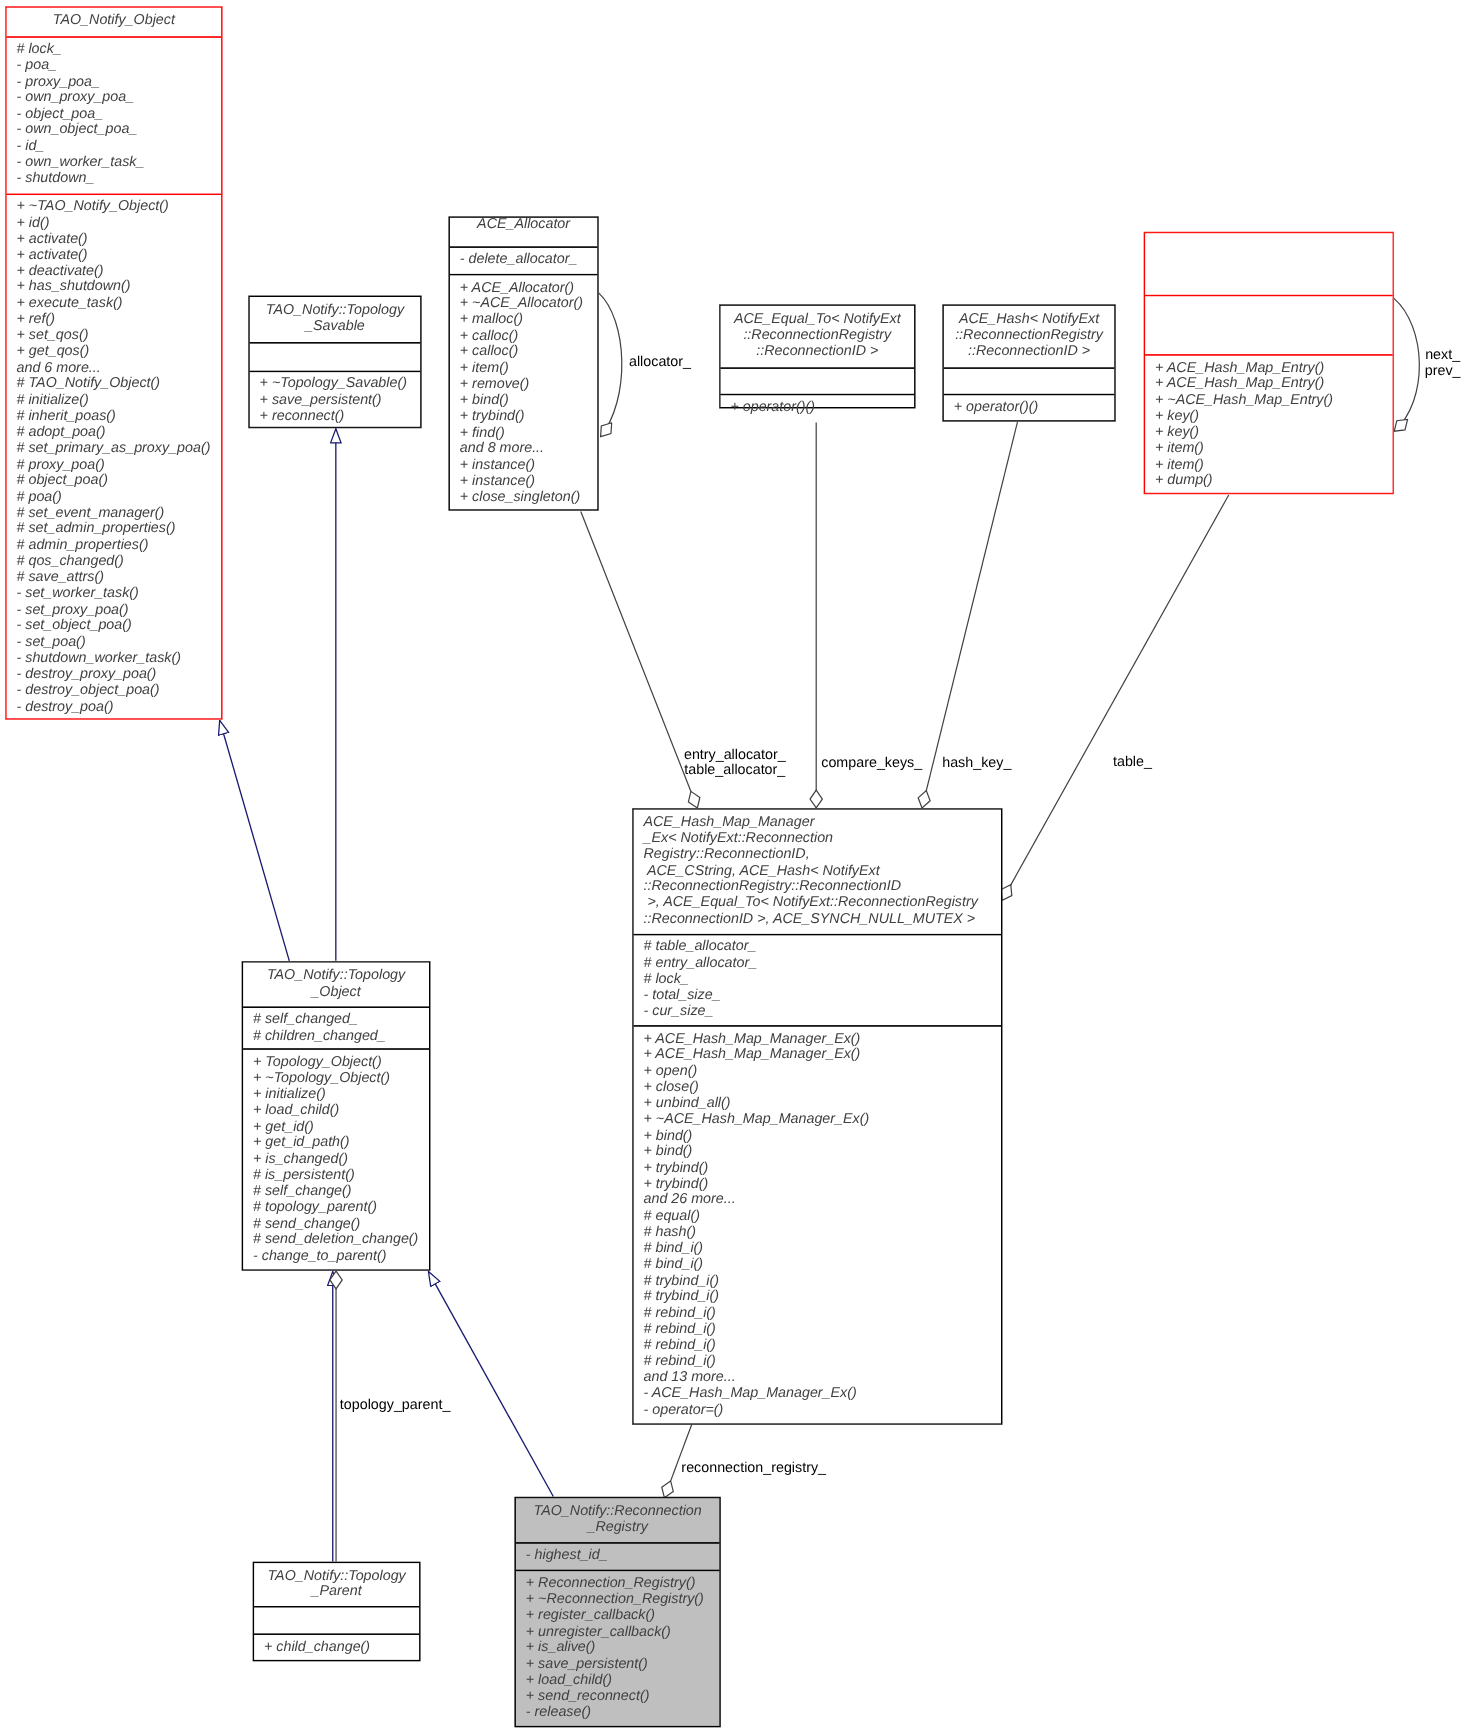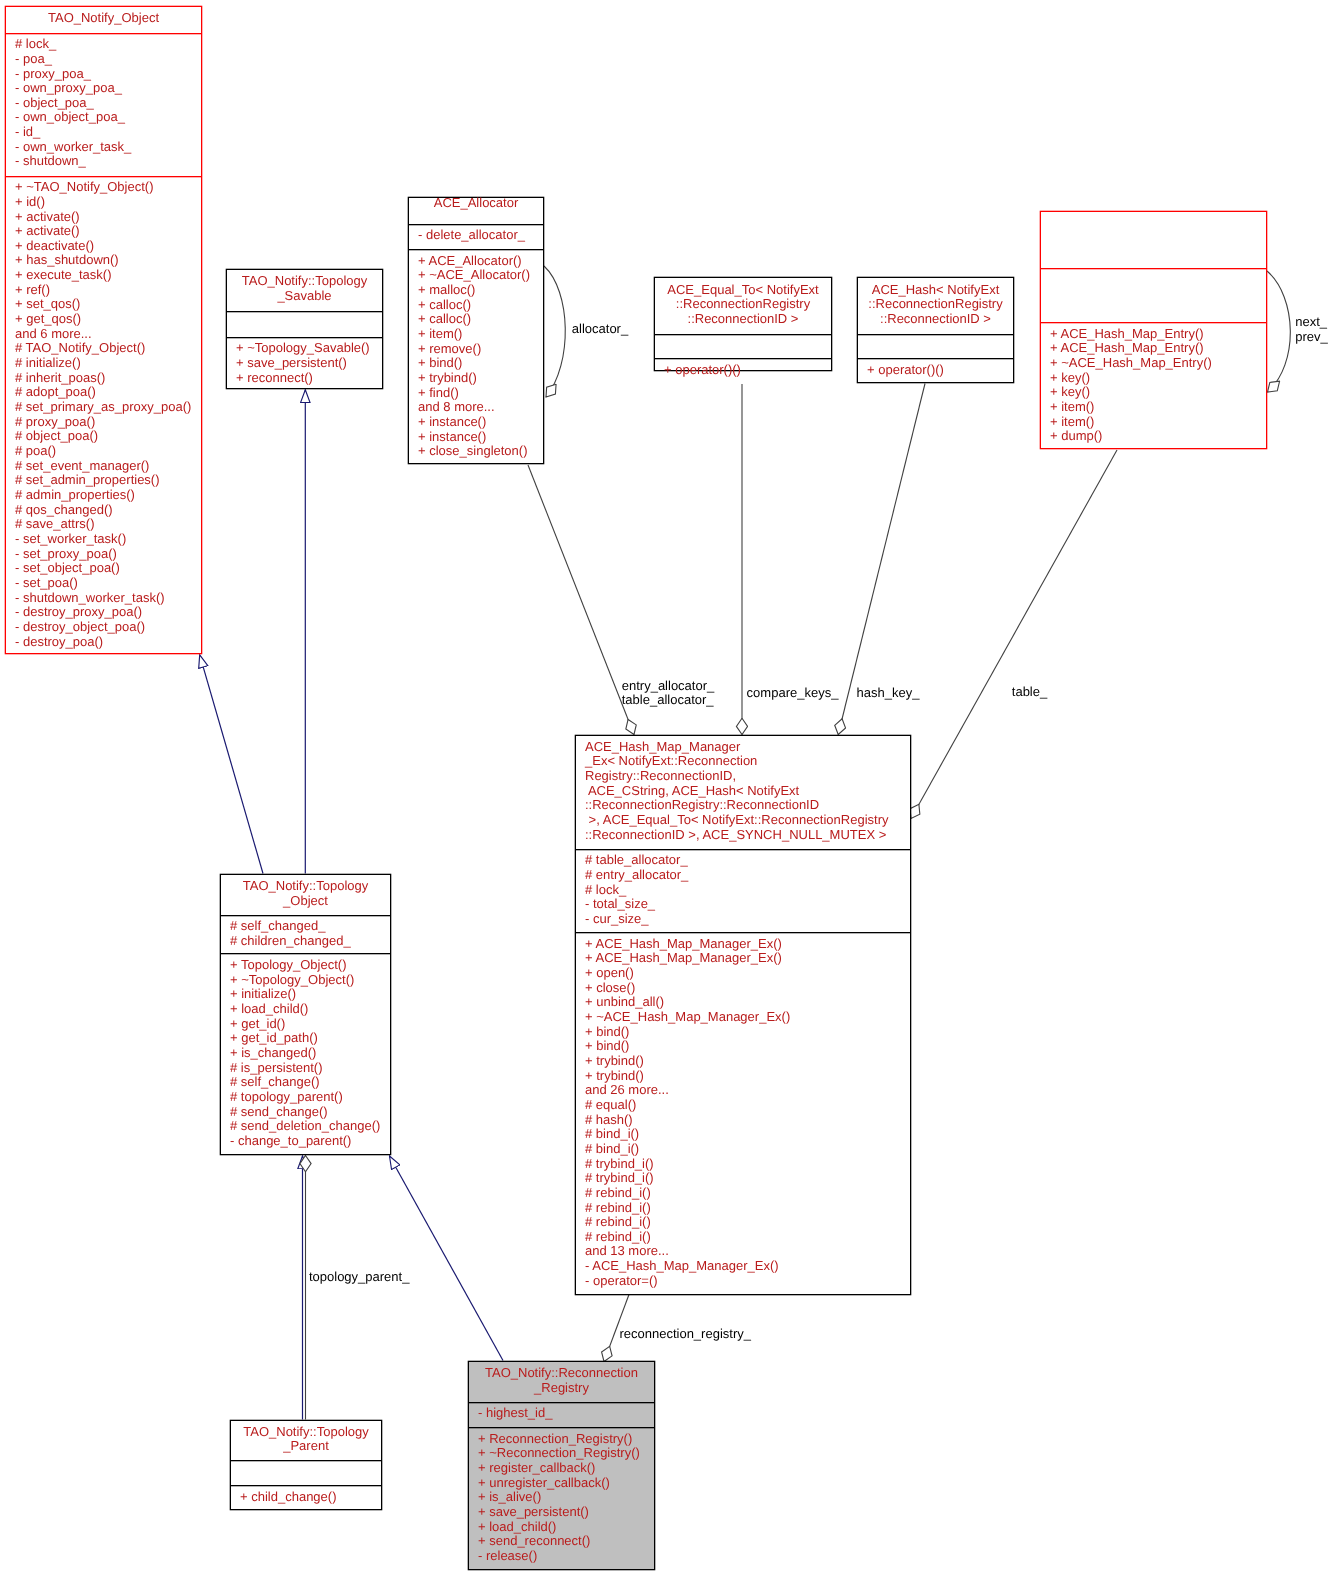--- a/index.html
+++ b/index.html
@@ -1,27 +1,27 @@
 <!DOCTYPE html>
 <html><head>
 <meta charset="utf-8">
 <style>
 html,body{margin:0;padding:0;background:#fff;}
 *{-webkit-font-smoothing:antialiased;text-rendering:geometricPrecision;}
 #canvas{position:relative;width:1333px;height:1576px;background:#fff;
   font-family:"Liberation Sans",sans-serif;font-size:13px;color:#000;overflow:hidden;}
 .node{position:absolute;box-sizing:border-box;border:1px solid currentColor;box-shadow:0 0 0 0.3px currentColor;}
-.sec{position:absolute;left:0;right:0;box-sizing:border-box;color:#b91c1c;}
+.sec{position:absolute;left:0;right:0;box-sizing:border-box;color:#404040;font-style:italic;}
 .sec.title{top:0;text-align:center;display:flex;flex-direction:column;justify-content:center;padding-bottom:2.5px;}
 .sec.title.tl{text-align:left;padding-left:9px;}
 .sec.title .ln{height:14.67px;}
 .sec.attrs,.sec.ops{text-align:left;padding-left:9px;padding-top:4.7px;}
 .ln{height:14.67px;line-height:14.67px;white-space:pre;font-size:13px;}
 .rule{position:absolute;left:0;right:0;height:1px;box-shadow:0 0.3px 0 0 currentColor;}
-.elabel{position:absolute;text-align:left;transform:translateX(-50%);font-size:0;}
+.elabel{position:absolute;text-align:center;transform:translateX(-50%);font-size:0;}
 svg#edges{position:absolute;left:0;top:0;width:1333px;height:1576px;pointer-events:none;}
 </style>
 </head>
 <body>
 
 <div id="canvas">
 <svg id="edges" viewBox="0 0 1333 1576">
       <defs>
 <marker id="inh" viewBox="0 0 14 11" refX="13.4" refY="5.5" markerWidth="14" markerHeight="11" orient="auto-start-reverse" markerUnits="userSpaceOnUse">
           <path d="M13.4,5.5 L0.6,10.25 L0.6,0.75 Z" fill="#fff" stroke="#191970" stroke-width="1.15" stroke-linejoin="miter"></path>

